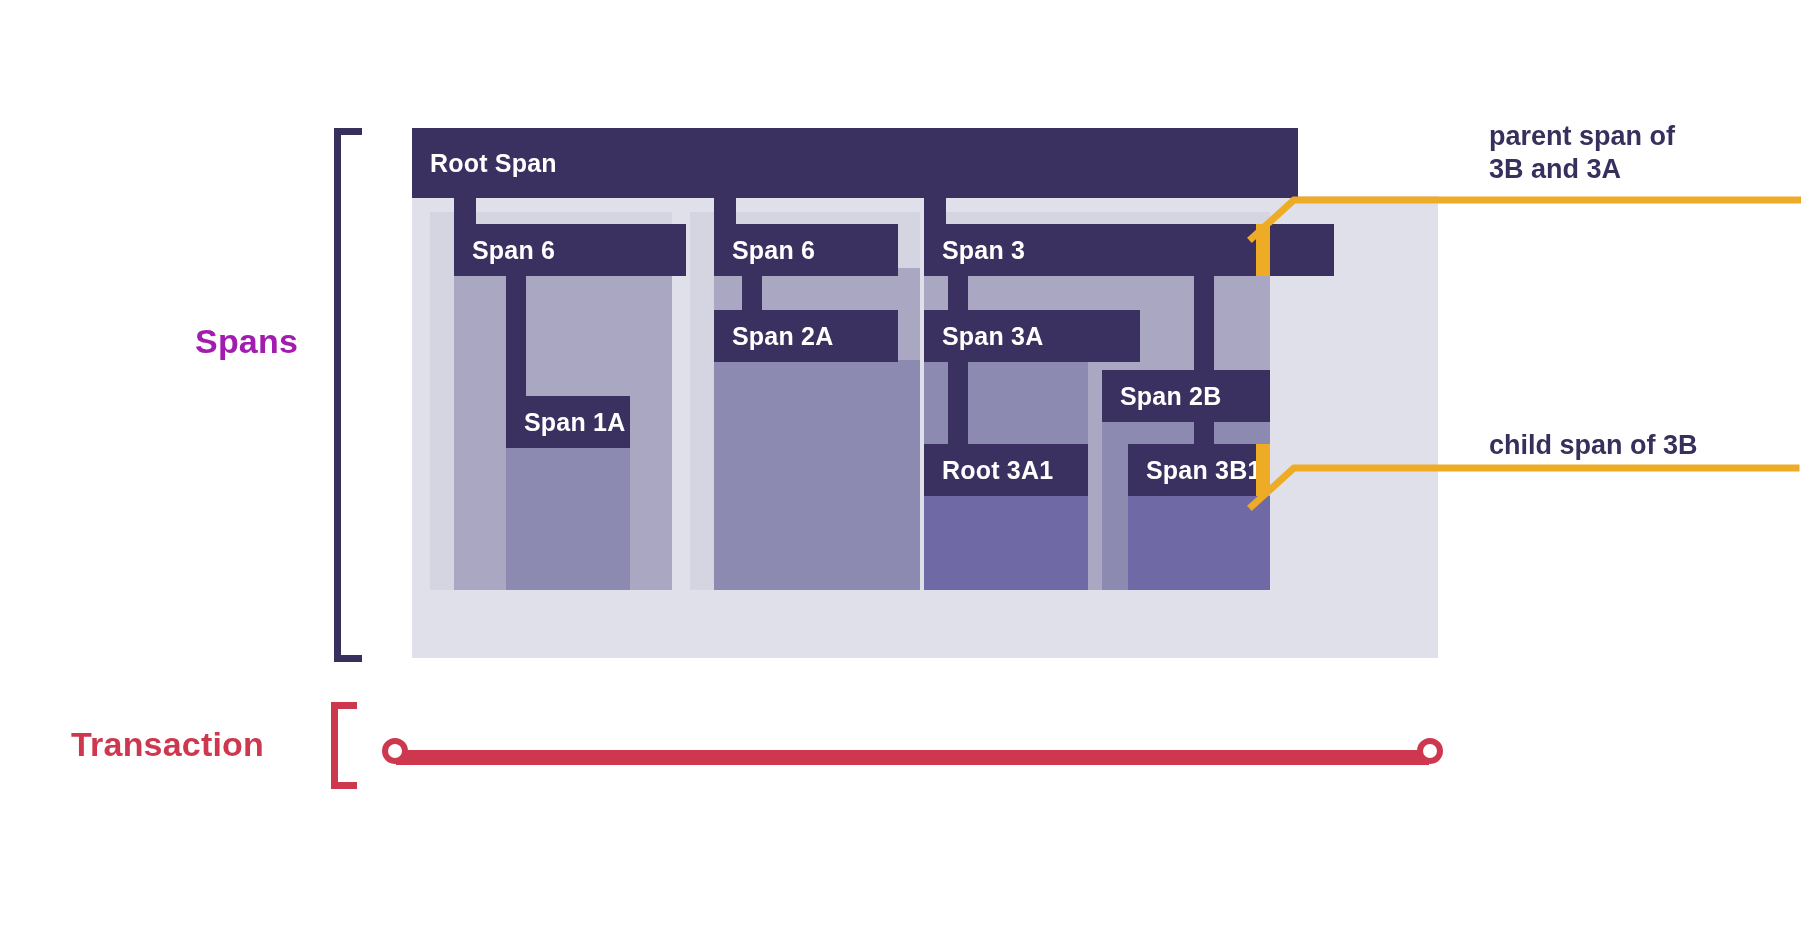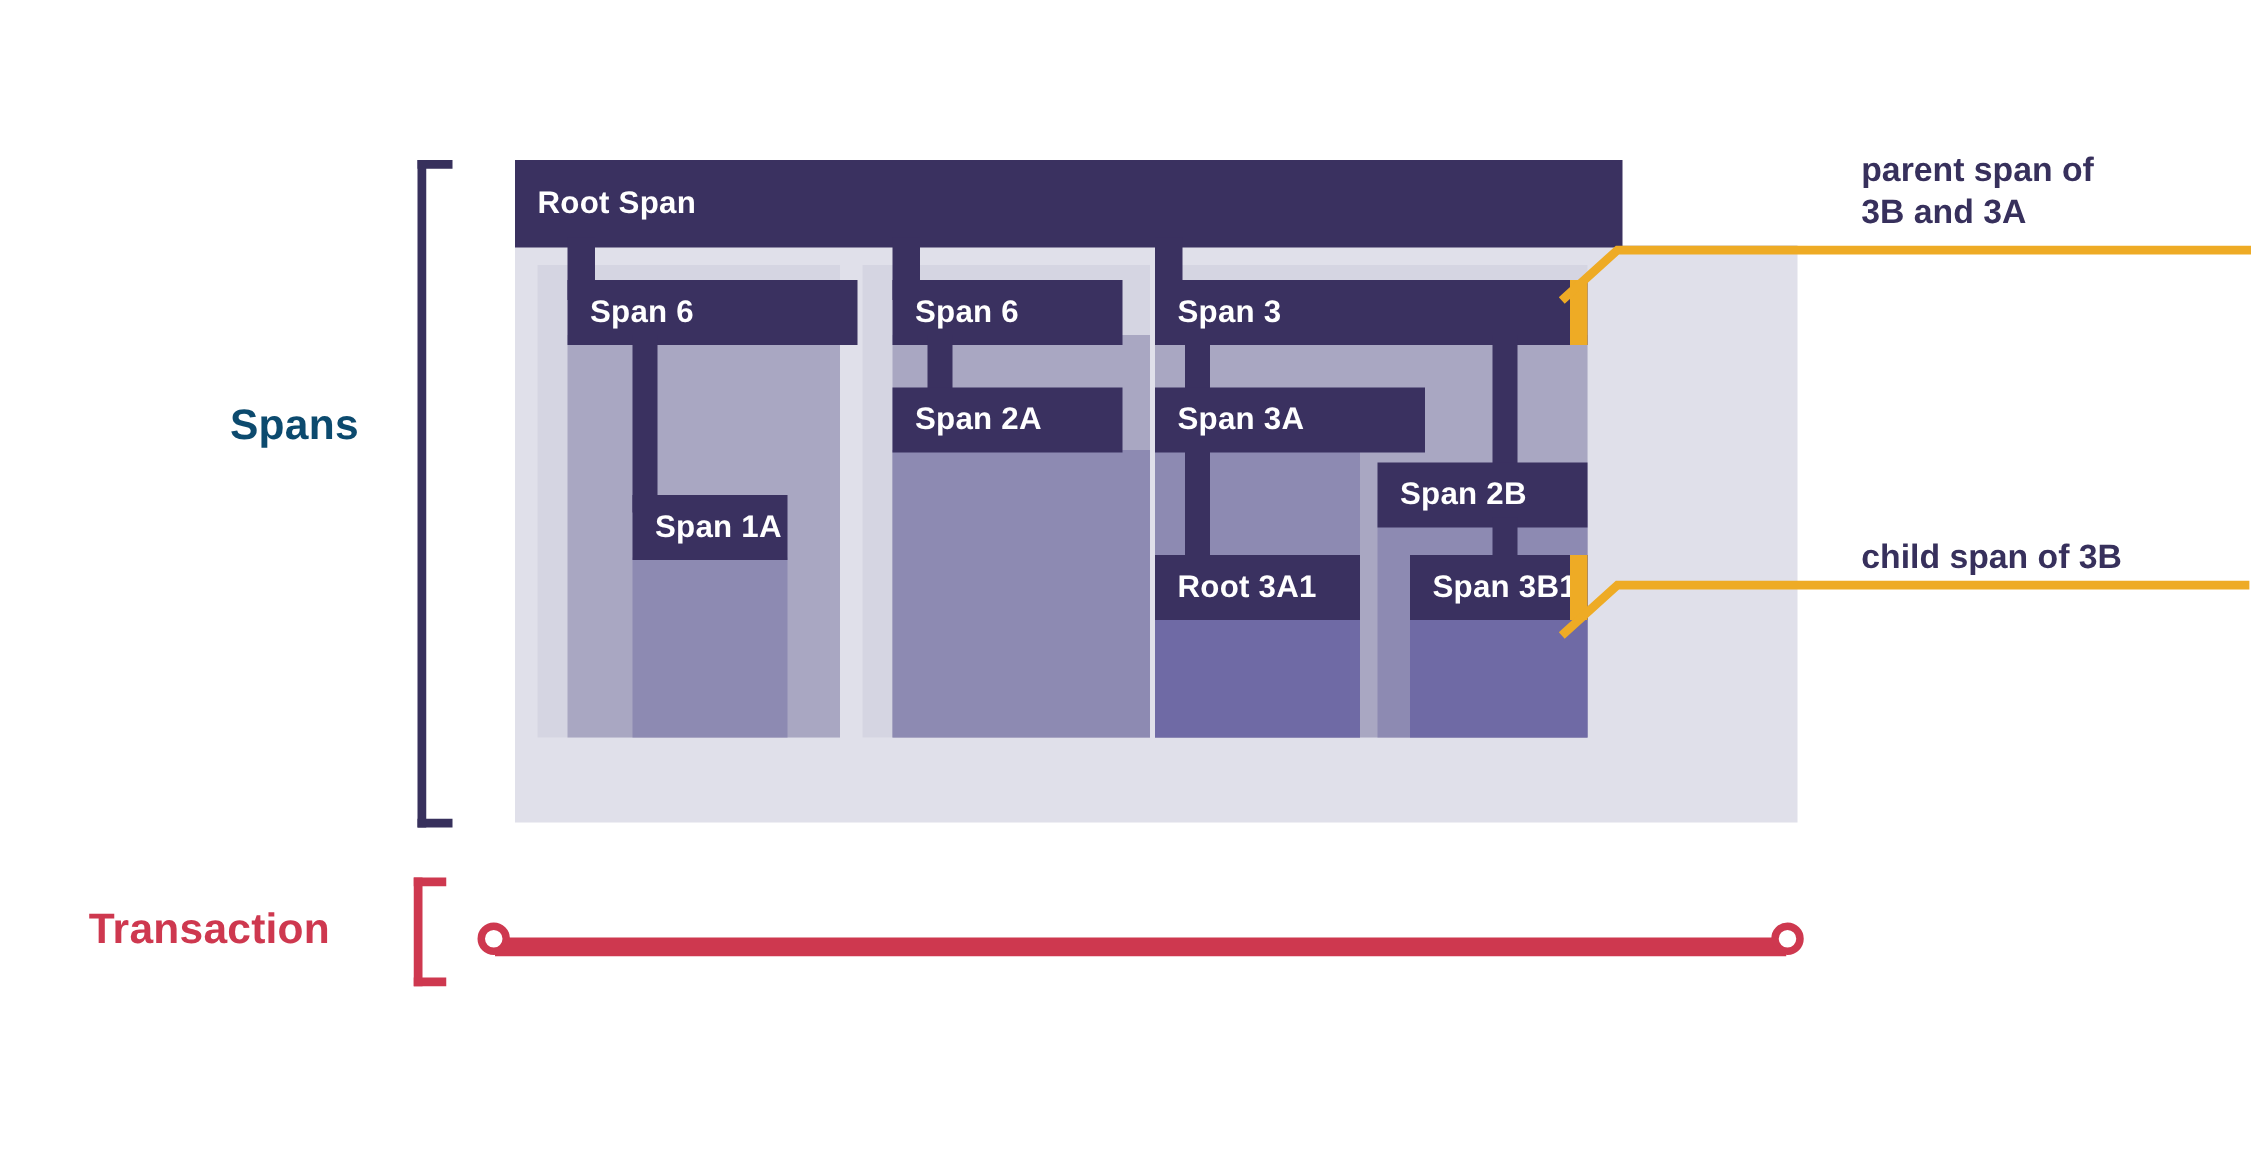--- a/index.html
+++ b/index.html
@@ -8,21 +8,21 @@
     font-family:"Liberation Sans","DejaVu Sans",sans-serif;
   }
   .stage{position:absolute;inset:0;}
 
   
   .side-label{
     position:absolute;font-weight:bold;letter-spacing:.2px;
     white-space:nowrap;
   }
   #spans-label{
-    left:184px;top:341px;font-size:34px;color:#0c4a6e;
+    left:195px;top:341px;font-size:34px;color:#a21caf;
     transform:translateY(-50%);
   }
   #transaction-label{
     left:71px;top:744px;font-size:34px;color:#ce384f;
     transform:translateY(-50%);
   }
 
   
   .bracket{position:absolute;box-sizing:border-box;}
   #spans-bracket{
@@ -140,21 +140,21 @@
     <div class="lane lane-l3" style="left:302px;top:232px;width:206px;height:230px;"></div>
 
     <div class="bar bar-dark" id="span-2a" style="left:302px;top:182px;width:184px;height:52px;">
       <span class="bar-label">Span 2A</span>
     </div>
 
     <div class="connector" style="left:512px;top:62px;width:22px;height:50px;"></div>
 
     <div class="lane lane-l2" style="left:512px;top:140px;width:346px;height:322px;"></div>
 
-    <div class="bar bar-dark" id="span-3" style="left:512px;top:96px;width:346px;height:52px;">
+    <div class="bar bar-dark" id="span-3" style="left:512px;top:96px;width:410px;height:52px;">
       <span class="bar-label">Span 3</span>
     </div>
 
     <div class="marker" style="left:844px;top:96px;height:52px;"></div>
 
     <div class="connector" style="left:536px;top:140px;width:20px;height:56px;"></div>
 
     <div class="lane lane-l3" style="left:512px;top:232px;width:164px;height:230px;"></div>
 
     <div class="bar bar-dark" id="span-3a" style="left:512px;top:182px;width:216px;height:52px;">

